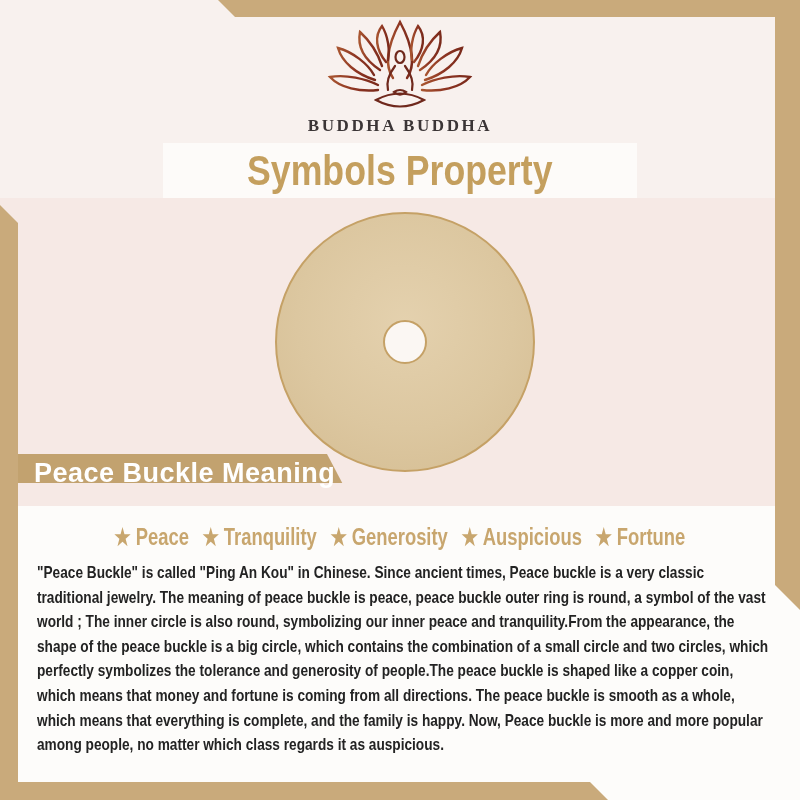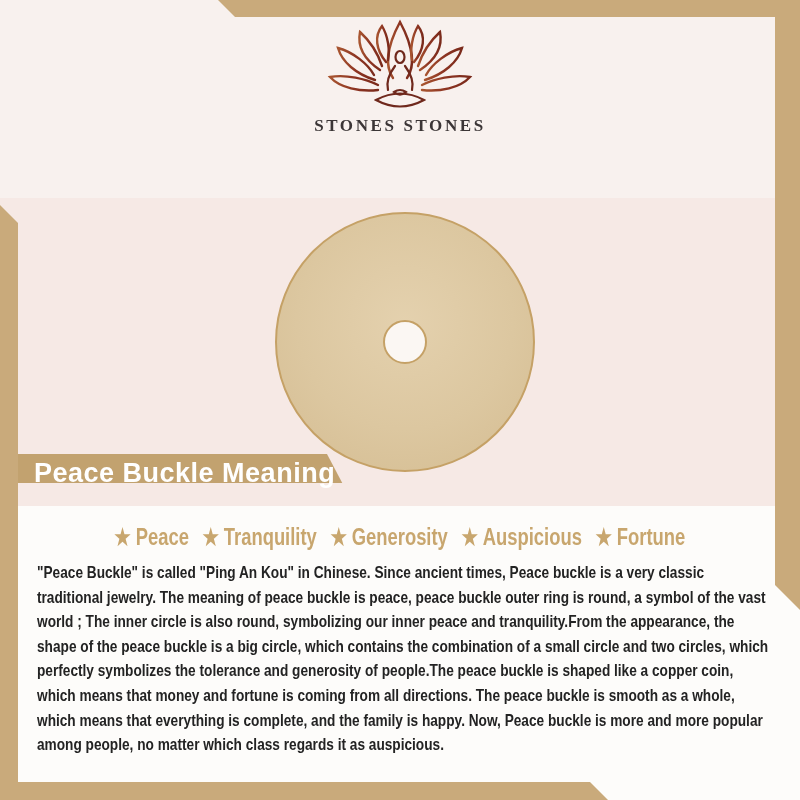--- a/index.html
+++ b/index.html
@@ -111,22 +111,25 @@
       <path d="M102,88 C120,90 140,86 150,75 C134,72 114,77 102,83"></path>
     </g>
     <g fill="none" stroke="#6f281c" stroke-width="2.2" stroke-linecap="round">
       <ellipse cx="80" cy="55" rx="4.5" ry="6"></ellipse>
       <path d="M75,64 C69,72 66,80 68,88"></path>
       <path d="M85,64 C91,72 94,80 92,88"></path>
       <path d="M74,90 Q80,95 86,90 Q80,86 74,90 Z"></path>
       <path d="M56,98 Q80,85 104,98 Q80,111 56,98 Z"></path>
     </g>
   </svg>
-  <div class="abs brand-name">STONES STONES</div>
+  <div class="abs brand-name">BUDDHA BUDDHA</div>
 
+  <div class="abs banner">
+    <span class="banner-title">Symbols Property</span>
+  </div>
 
   <div class="abs ribbon">Peace Buckle Meaning</div>
 
   <div class="abs frame-1"></div>
   <div class="abs frame-2"></div>
 
   <div class="abs stars-row">
     <div class="stars-inner">
       <span class="star-item">
         <span>★</span>

